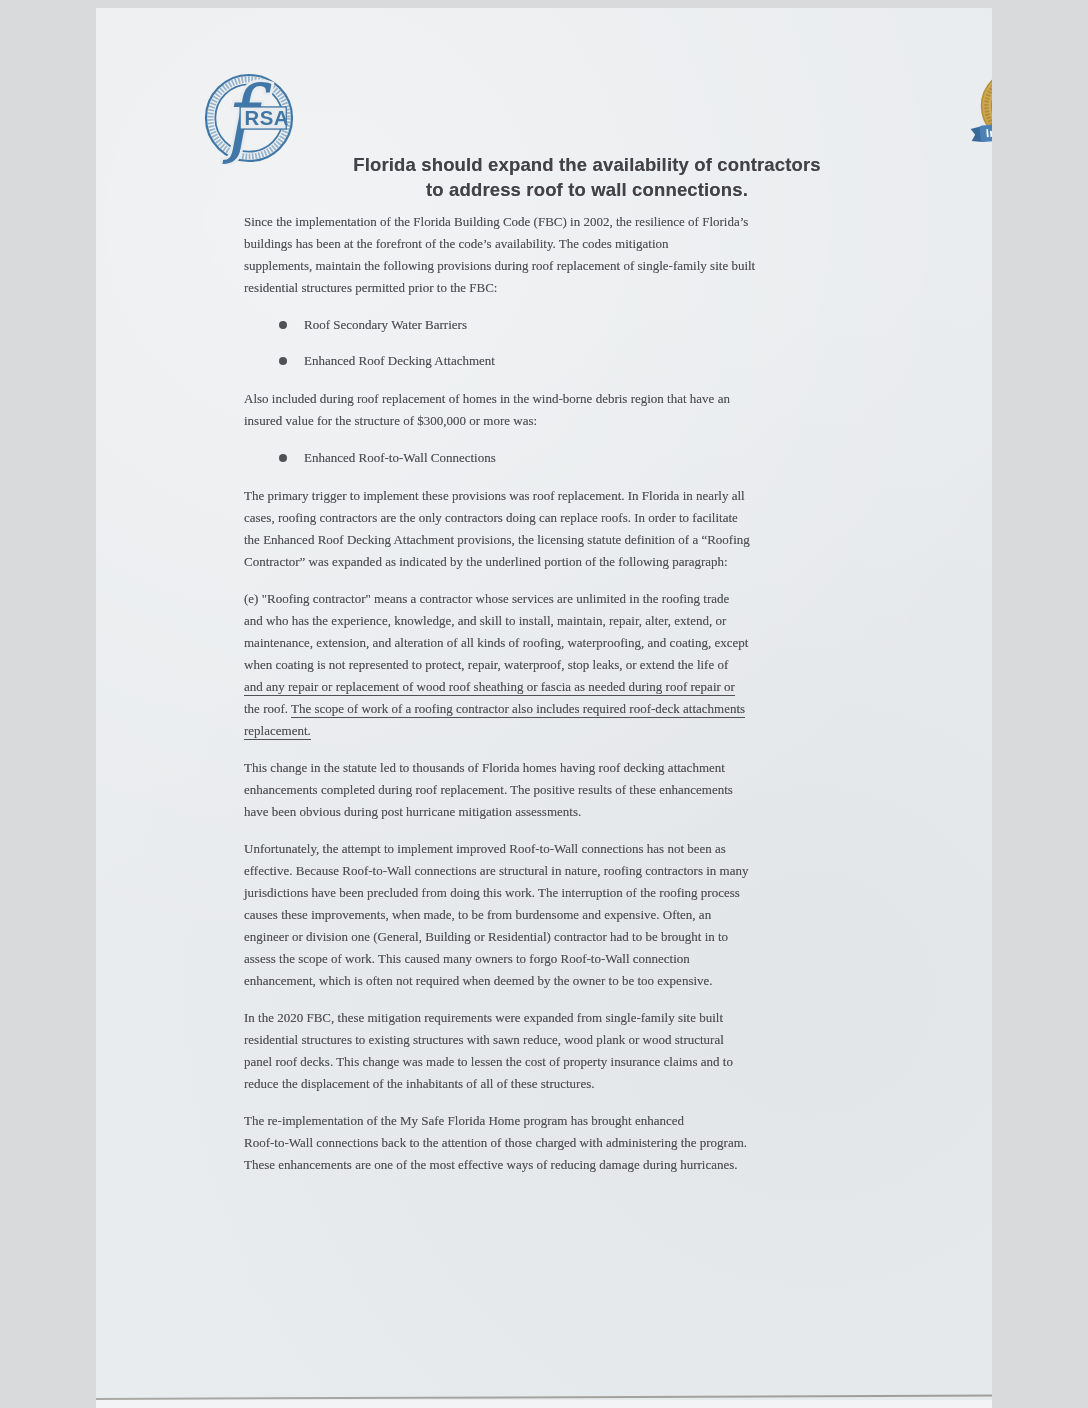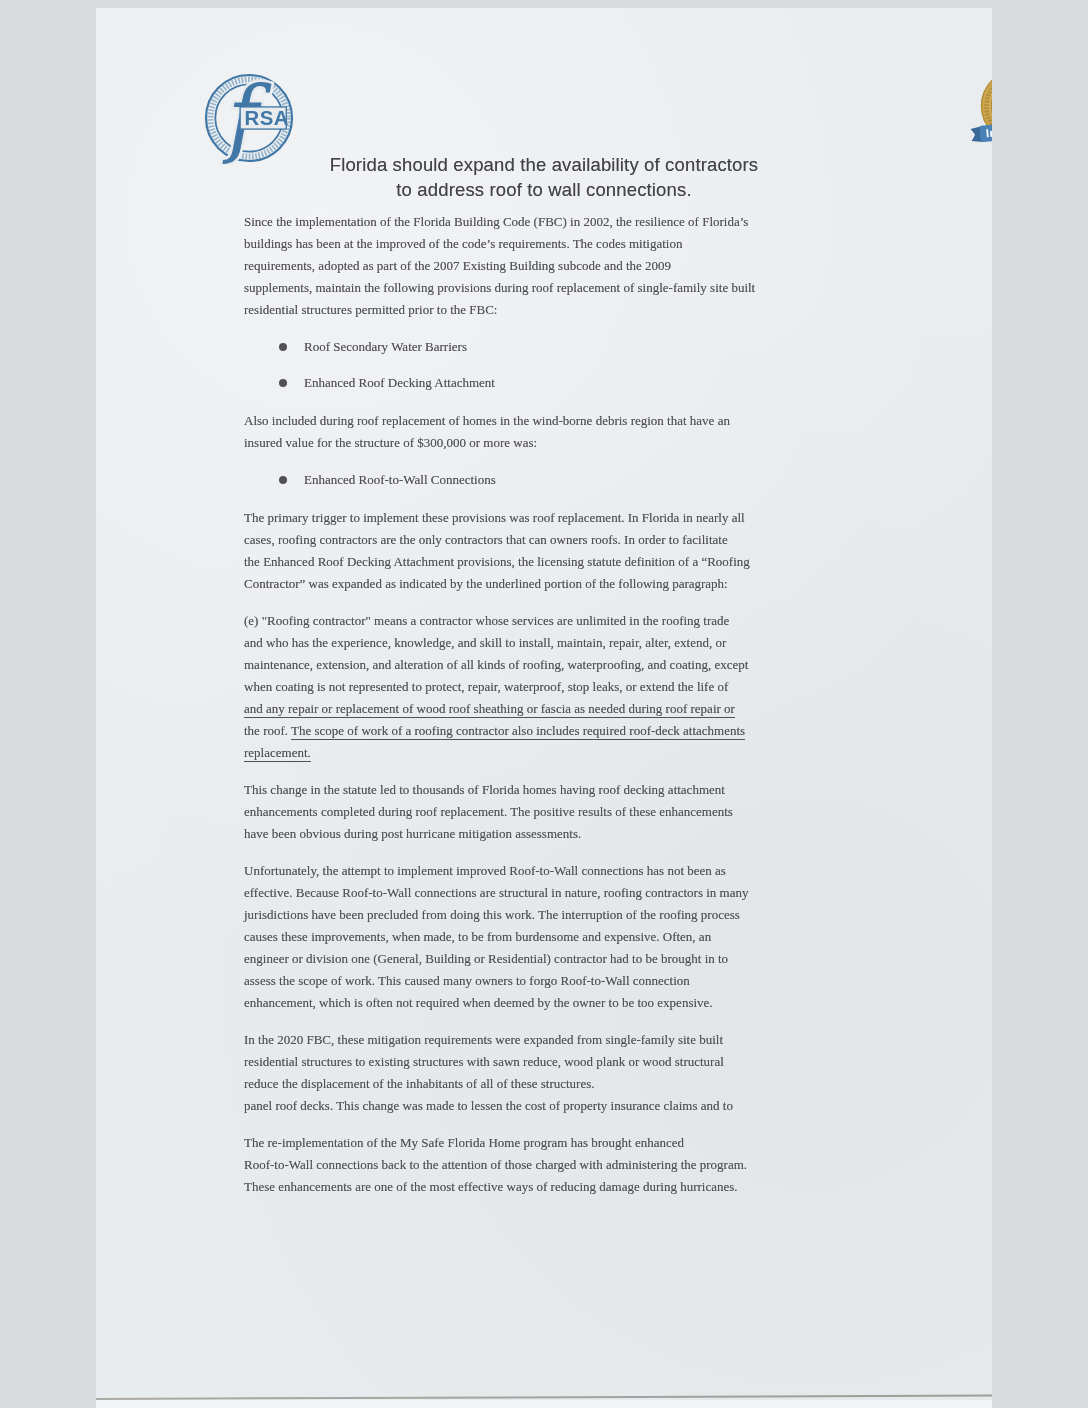--- a/index.html
+++ b/index.html
@@ -22,23 +22,24 @@
   .page{
     position:relative;width:896px;height:1408px;margin:8px auto;
     background:var(--paper);
     background-image:
       radial-gradient(circle at 25% 15%, rgba(255,255,255,0.35), rgba(255,255,255,0) 55%),
       radial-gradient(circle at 80% 70%, rgba(205,210,214,0.25), rgba(205,210,214,0) 60%);
     overflow:hidden;
   }
   .doc-title{
     position:absolute;top:144px;left:0;width:100%;
-    text-align:center;font-weight:normal;font-size:18.5px;line-height:25px;
+    text-align:center;font-weight:bold;font-size:18.5px;line-height:25px;
     color:var(--title-ink);letter-spacing:0.15px;
     text-shadow:0 0 0.5px rgba(67,67,71,0.55);
+    padding-left:43px;
   }
   .body-text{
     position:absolute;left:148px;top:203px;width:830px;
     font-size:13px;line-height:22px;color:var(--ink);
     text-shadow:0 0 0.5px rgba(80,80,85,0.5);
     font-family:Liberation Serif, serif;
   }
   .para{margin:0 0 15px 0;}
   .line{white-space:nowrap;}
   .u{border-bottom:1.6px solid var(--ink);padding-bottom:0.5px;}
@@ -116,39 +117,38 @@
   </svg>
 
   <div class="doc-title">
     <div>Florida should expand the availability of contractors</div>
     <div>to address roof to wall connections.</div>
   </div>
 
   <div class="body-text">
       <div class="para">
         <div class="line">Since the implementation of the Florida Building Code (FBC) in 2002, the resilience of Florida’s</div>
-        <div class="line">buildings has been at the improved of the code’s requirements. The codes mitigation</div>
-        <div class="line">requirements, adopted as part of the 2007 Existing Building subcode and the 2009</div>
+        <div class="line">buildings has been at the forefront of the code’s availability. The codes mitigation</div>
         <div class="line">supplements, maintain the following provisions during roof replacement of single-family site built</div>
         <div class="line">residential structures permitted prior to the FBC:</div>
       </div>
       <div class="bullets">
         <div class="bullet"><span class="dot"></span><span>Roof Secondary Water Barriers</span></div>
         <div class="bullet"><span class="dot"></span><span>Enhanced Roof Decking Attachment</span></div>
       </div>
       <div class="para">
         <div class="line">Also included during roof replacement of homes in the wind-borne debris region that have an</div>
         <div class="line">insured value for the structure of $300,000 or more was:</div>
       </div>
       <div class="bullets">
         <div class="bullet"><span class="dot"></span><span>Enhanced Roof-to-Wall Connections</span></div>
       </div>
       <div class="para">
         <div class="line">The primary trigger to implement these provisions was roof replacement. In Florida in nearly all</div>
-        <div class="line">cases, roofing contractors are the only contractors that can owners roofs. In order to facilitate</div>
+        <div class="line">cases, roofing contractors are the only contractors doing can replace roofs. In order to facilitate</div>
         <div class="line">the Enhanced Roof Decking Attachment provisions, the licensing statute definition of a “Roofing</div>
         <div class="line">Contractor” was expanded as indicated by the underlined portion of the following paragraph:</div>
       </div>
       <div class="para">
         <div class="line">(e) "Roofing contractor" means a contractor whose services are unlimited in the roofing trade</div>
         <div class="line">and who has the experience, knowledge, and skill to install, maintain, repair, alter, extend, or</div>
         <div class="line">maintenance, extension, and alteration of all kinds of roofing, waterproofing, and coating, except</div>
         <div class="line">when coating is not represented to protect, repair, waterproof, stop leaks, or extend the life of</div>
         <div class="line"><span class="u">and any repair or replacement of wood roof sheathing or fascia as needed during roof repair or</span></div>
         <div class="line"><span>the roof. </span><span class="u">The scope of work of a roofing contractor also includes required roof-deck attachments</span></div>
@@ -164,22 +164,22 @@
         <div class="line">effective. Because Roof-to-Wall connections are structural in nature, roofing contractors in many</div>
         <div class="line">jurisdictions have been precluded from doing this work. The interruption of the roofing process</div>
         <div class="line">causes these improvements, when made, to be from burdensome and expensive. Often, an</div>
         <div class="line">engineer or division one (General, Building or Residential) contractor had to be brought in to</div>
         <div class="line">assess the scope of work. This caused many owners to forgo Roof-to-Wall connection</div>
         <div class="line">enhancement, which is often not required when deemed by the owner to be too expensive.</div>
       </div>
       <div class="para">
         <div class="line">In the 2020 FBC, these mitigation requirements were expanded from single-family site built</div>
         <div class="line">residential structures to existing structures with sawn reduce, wood plank or wood structural</div>
+        <div class="line">panel roof decks. This change was made to lessen the cost of property insurance claims and to</div>
         <div class="line">reduce the displacement of the inhabitants of all of these structures.</div>
-        <div class="line">panel roof decks. This change was made to lessen the cost of property insurance claims and to</div>
       </div>
       <div class="para">
         <div class="line">The re-implementation of the My Safe Florida Home program has brought enhanced</div>
         <div class="line">Roof-to-Wall connections back to the attention of those charged with administering the program.</div>
         <div class="line">These enhancements are one of the most effective ways of reducing damage during hurricanes.</div>
       </div>
     </div>
 
   <div class="scan-bottom-strip"></div>
   <div class="scan-edge-line"></div>

